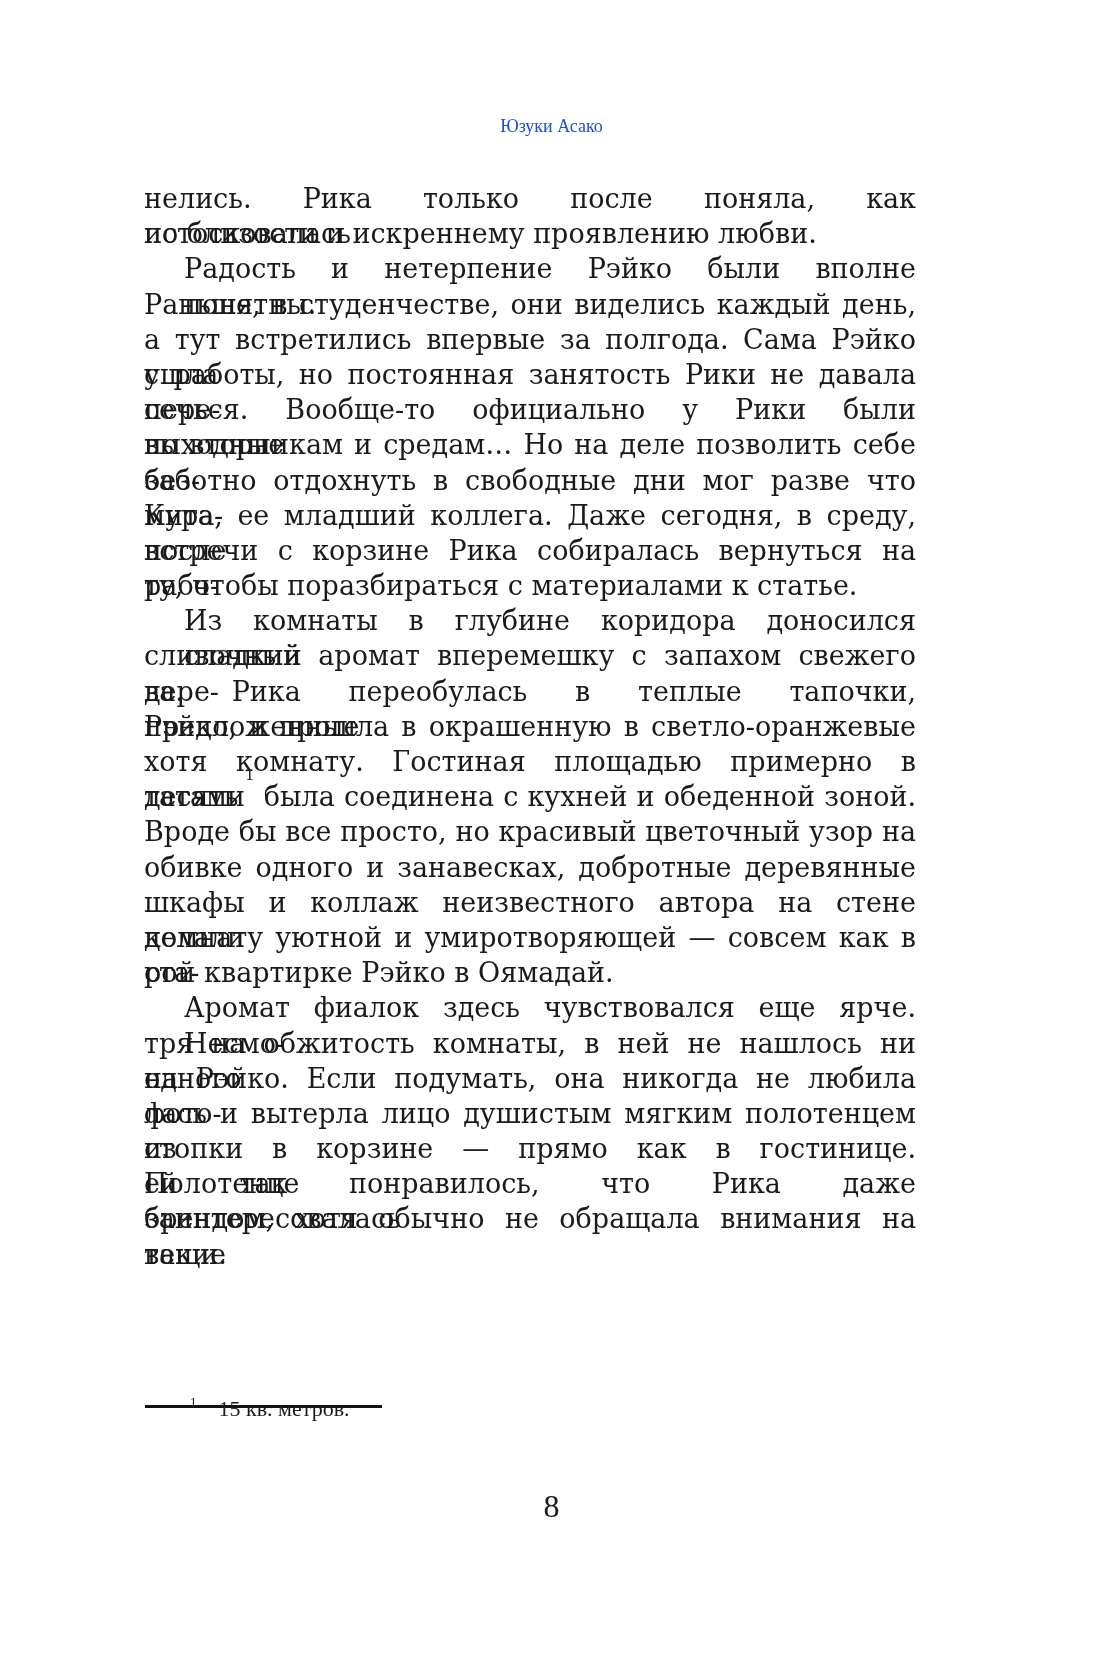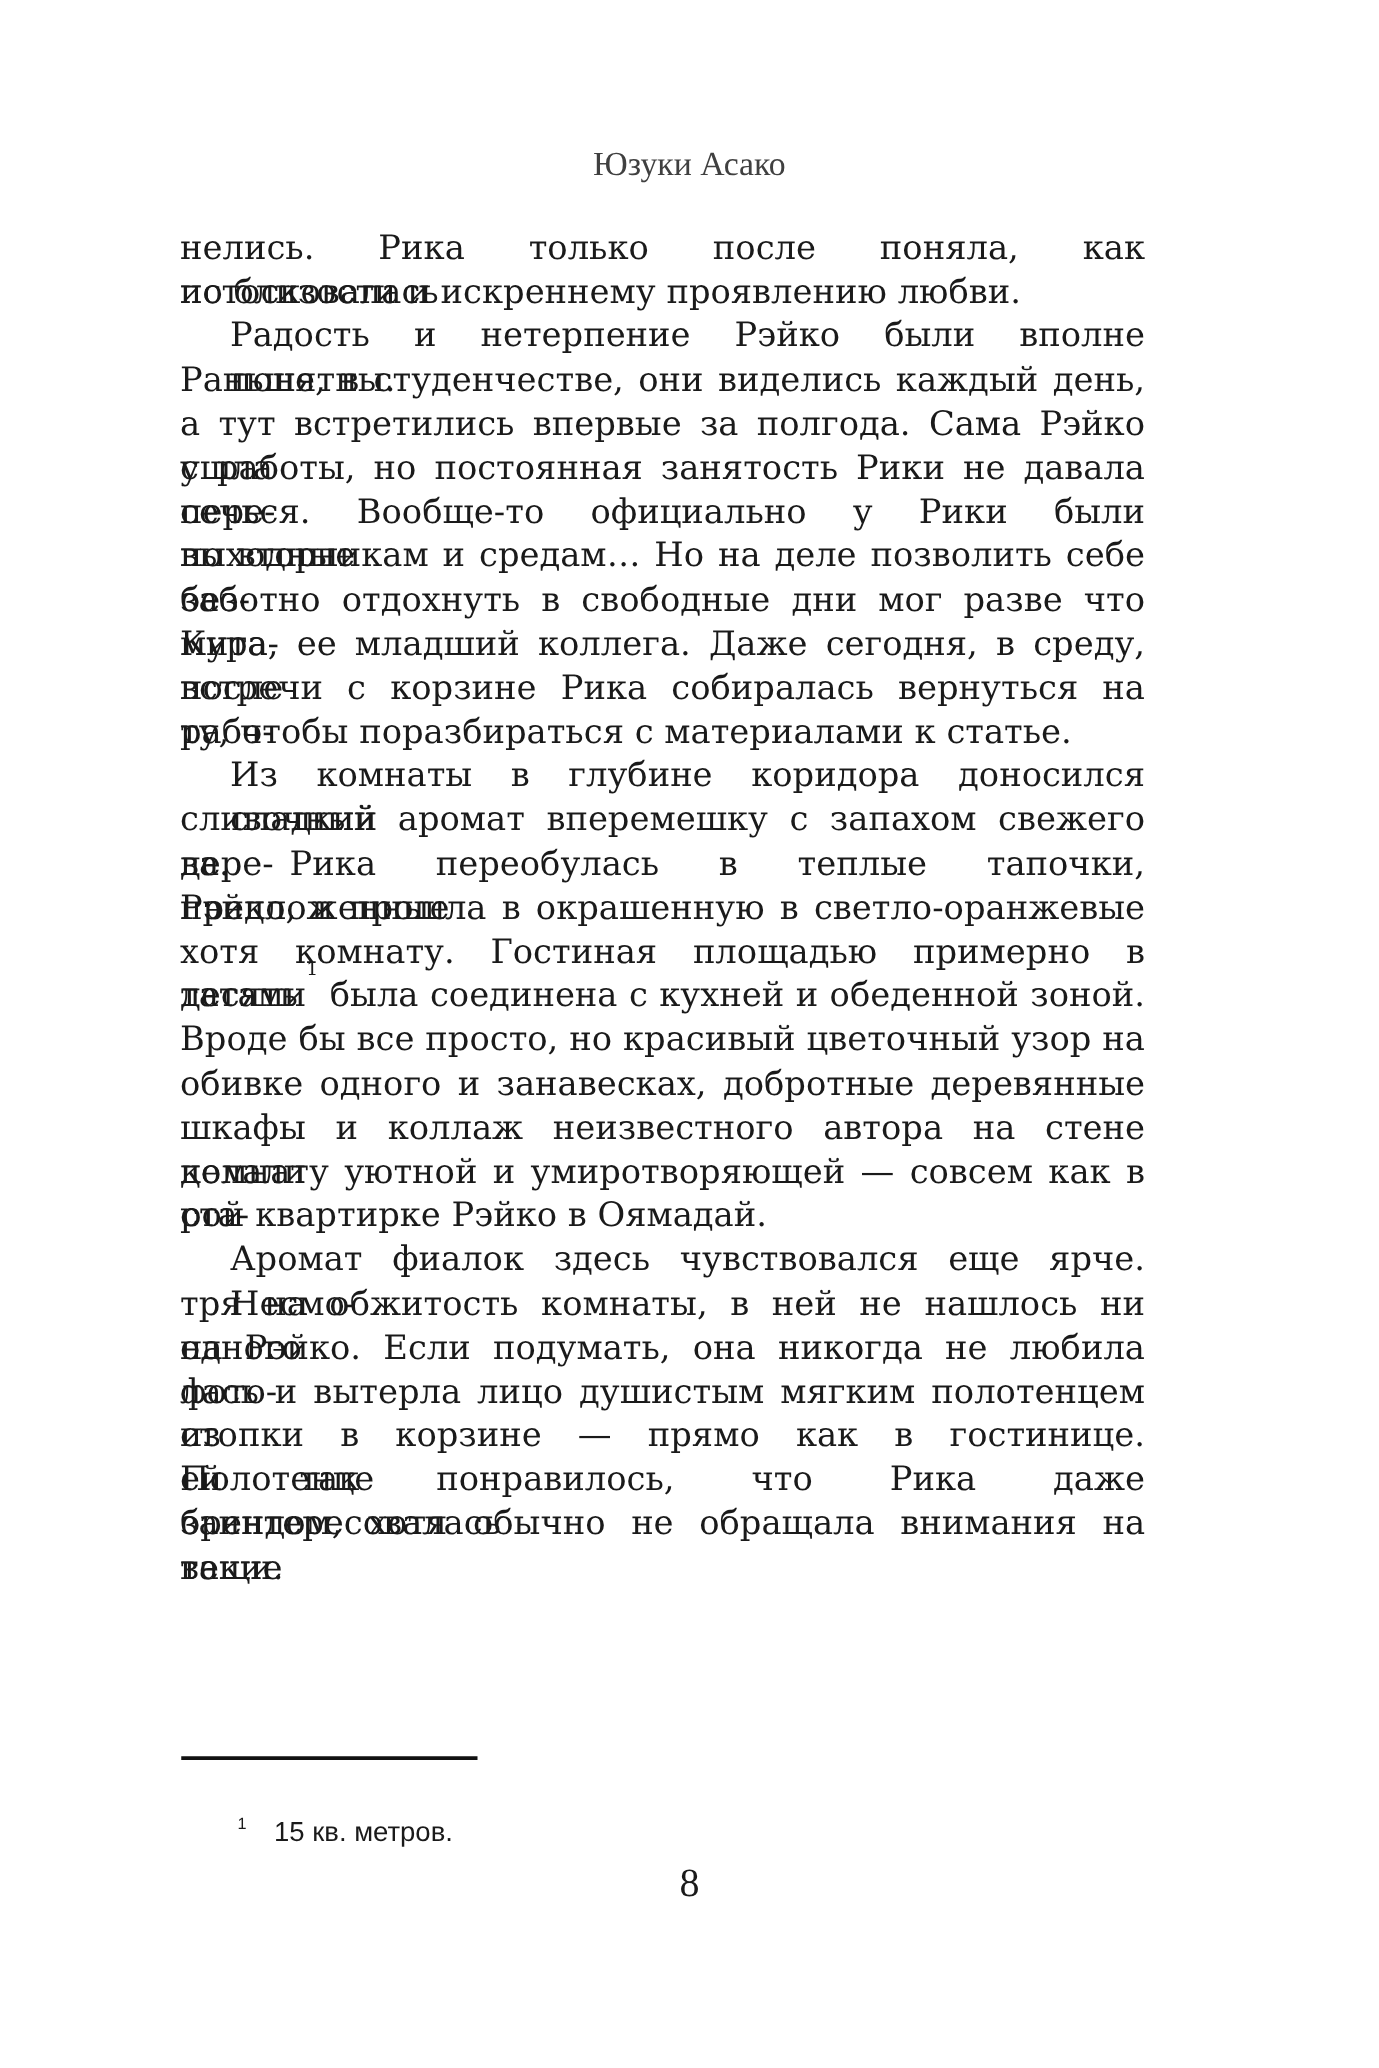--- a/index.html
+++ b/index.html
@@ -15,22 +15,22 @@
       font-family: "DejaVu Serif", "Liberation Serif", serif;
       color: #1a1a1a;
     }
     .running-head {
       position: absolute;
       top: 116px;
       left: 0;
       width: 1103px;
       text-align: center;
       font-family: "Liberation Serif", "DejaVu Serif", serif;
-      font-size: 27px;
-      color: #404040;
+      font-size: 18px;
+      color: #1d4ed8;
       letter-spacing: 0px;
     }
     .body-text {
       position: absolute;
       top: 181px;
       left: 144px;
       width: 772px;
     }
     .line {
       display: block;
@@ -68,24 +68,24 @@
     .footnote-rule {
       position: absolute;
       top: 1405px;
       left: 145px;
       width: 237px;
       height: 3px;
       background: #111;
     }
     .footnote {
       position: absolute;
-      top: 1453px;
+      top: 1396px;
       left: 190px;
       font-size: 22px;
-      font-family: Liberation Sans, sans-serif;
+      font-family: Liberation Serif, serif;
       color: #1a1a1a;
     }
     .footnote .fn-mark {
       font-size: 13px;
       vertical-align: top;
       position: relative;
       top: -2px;
       margin-right: 22px;
     }
     .page-number {

